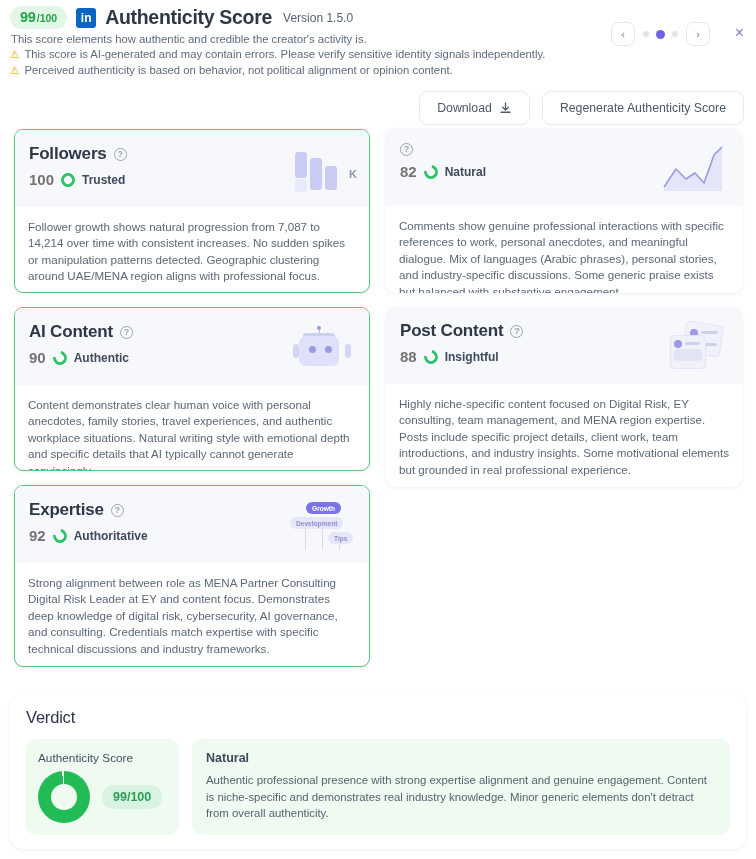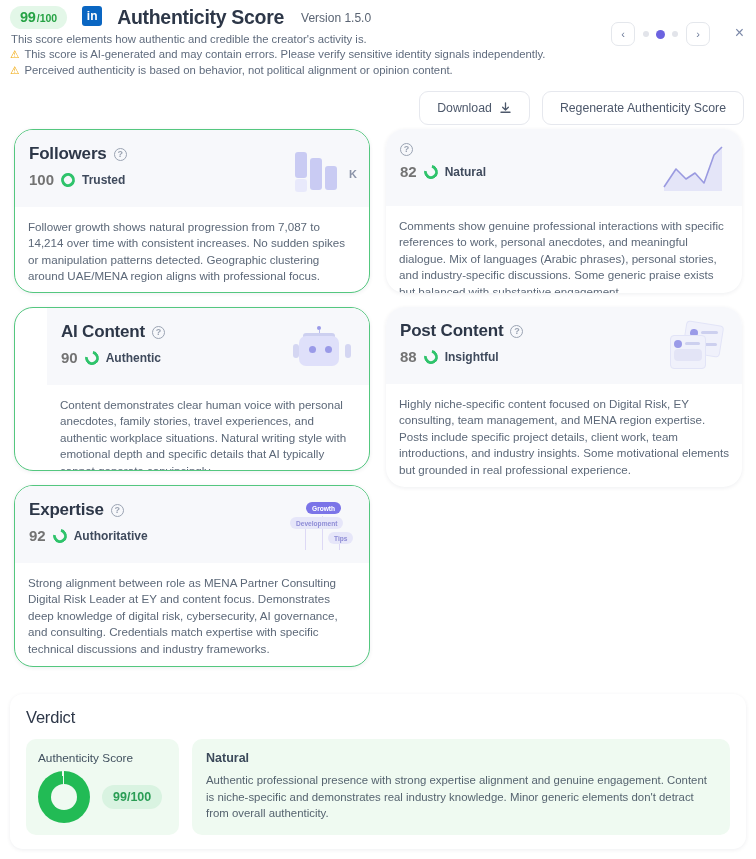--- a/index.html
+++ b/index.html
@@ -7,21 +7,21 @@
     width: 756px; height: 859px;
     background: #ffffff;
     font-family: "Liberation Sans", sans-serif;
     color: #4a5568;
     overflow: hidden;
   }
   .page { position: relative; width: 756px; height: 859px; background:#fff; }
 
   
   .header { padding: 6px 10px 0 10px; position: relative; }
-  .title-row { display: flex; align-items: flex-start; gap: 15px; }
+  .title-row { display: flex; align-items: center; gap: 9px; }
   .score-pill {
     background: #e3f7e8; color: #25a244;
     border-radius: 999px; padding: 3px 10px 4px 10px;
     display: flex; align-items: baseline; gap: 1px;
     font-weight: 700;
   }
   .score-pill .big { font-size: 14.5px; letter-spacing: -0.2px; }
   .score-pill .small { font-size: 10.5px; font-weight: 600; }
   .li-icon {
     width: 20px; height: 20px; border-radius: 3px; background: #0a66c2;
@@ -55,21 +55,21 @@
   .actions { display: flex; justify-content: flex-end; gap: 12px; padding: 14px 12px 0 0; }
   .btn {
     border: 1px solid #e6e8ee; background: #fff; border-radius: 9px;
     font-size: 12.3px; color: #4d586b; padding: 9px 17px; cursor: pointer;
     display: flex; align-items: center; gap: 7px; font-family: "Liberation Sans", sans-serif;
   }
 
   
   .grid { position: relative; padding: 14px 10px 0 10px; }
   .card {
-    background: #fff; border-radius: 19px;
+    background: #fff; border-radius: 9px;
     box-shadow: 0 1px 4px rgba(20,30,60,0.07);
     overflow: hidden; position: absolute;
   }
   .card.accent { border: 1px solid #54c77f; }
   .card-head {
     background: #f7f8fb; padding: 14px 14px 11px 14px;
     display: flex; justify-content: space-between; align-items: flex-start;
     min-height: 72px;
   }
   .card-title { font-size: 17px; font-weight: 700; color: #2d3748; display: flex; align-items: center; gap: 7px; letter-spacing: -0.2px; }
@@ -237,21 +237,21 @@
         <div class="illus">
           <svg width="66" height="52" viewBox="0 0 66 52">
             <path d="M2 44 L14 26 L24 36 L33 30 L42 40 L52 12 L60 4 L60 48 L2 48 Z" fill="#e4e5f8"></path>
             <path d="M2 44 L14 26 L24 36 L33 30 L42 40 L52 12 L60 4" stroke="#9a9ae0" stroke-width="1.6" fill="none" stroke-linejoin="round"></path>
           </svg>
         </div>
       </div>
       <div class="card-body">Comments show genuine professional interactions with specific references to work, personal anecdotes, and meaningful dialogue. Mix of languages (Arabic phrases), personal stories, and industry-specific discussions. Some generic praise exists but balanced with substantive engagement.</div>
     </div>
 
-    <div class="card accent" style="left:14px; top:182px; width:356px; height:164px;padding-left:32px;">
+    <div class="card accent" style="left:14px; top:182px; width:356px; height:164px;">
       <div class="card-head">
         <div>
           <div class="card-title">
             <span>AI Content</span>
             <span class="q-ico">?</span>
           </div>
           <div class="score-line">
             <span class="score-num">90</span>
             <span class="ring"></span>
             <span class="score-label">Authentic</span>

